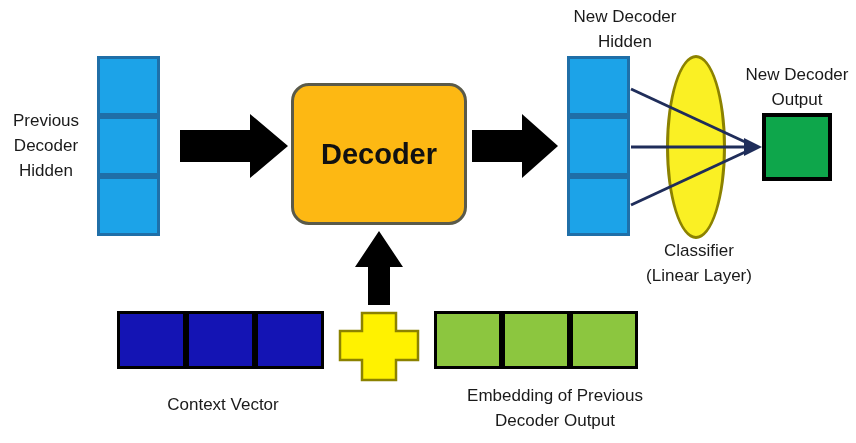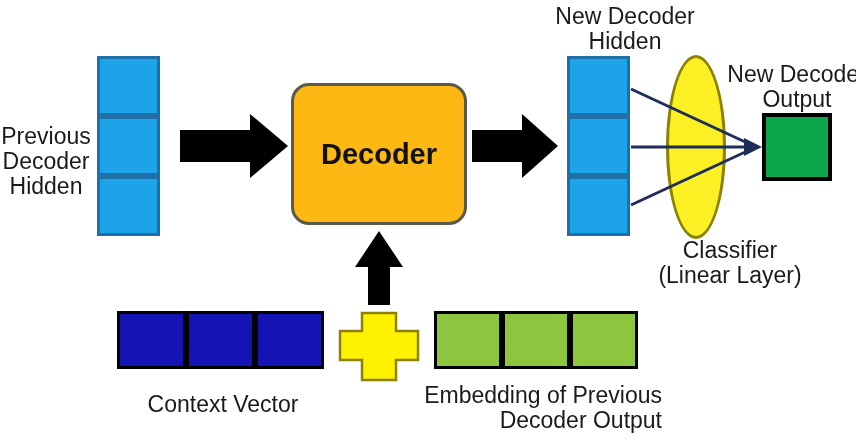--- a/index.html
+++ b/index.html
@@ -11,21 +11,21 @@
     position: relative;
     width: 856px;
     height: 443px;
     background: #ffffff;
     font-family: "Liberation Sans", sans-serif;
     overflow: hidden;
   }
   .label {
     position: absolute;
     color: #1a1a1a;
-    font-size: 23px;
+    font-size: 17px;
     line-height: 25px;
     text-align: center;
     white-space: pre-line;
     font-family: "Liberation Sans", sans-serif;
   }
   
   .cell {
     position: absolute;
     box-sizing: border-box;
   }
@@ -95,36 +95,36 @@
   }
   svg.over  { z-index: 3; }
   .z2 { z-index: 2; }
   .z4 { z-index: 4; }
 </style>
 </head>
 <body>
 
 <div id="diagram">
 
-  <div class="label" style="left:0px; top:124px; width:92px;">Previous
+  <div class="label" style="left:0px; top:108px; width:92px;">Previous
 Decoder
 Hidden</div>
 
   <div class="label" style="left:530px; top:4px; width:190px;">New Decoder
 Hidden</div>
 
   <div class="label" style="left:722px; top:62px; width:150px;">New Decoder
 Output</div>
 
-  <div class="label" style="left:640px; top:238px; width:180px;">Classifier
+  <div class="label" style="left:609px; top:238px; width:180px;">Classifier
 (Linear Layer)</div>
 
   <div class="label" style="left:133px; top:392px; width:180px;">Context Vector</div>
 
-  <div class="label" style="left:416px; top:383px; width:246px;text-align:right;">Embedding of Previous
+  <div class="label" style="left:432px; top:383px; width:246px;">Embedding of Previous
 Decoder Output</div>
 
   <div class="z2">
     <div class="cell cell-hidden" style="left:97px; top:56px;  width:63px; height:60px;"></div>
     <div class="cell cell-hidden" style="left:97px; top:116px; width:63px; height:60px;"></div>
     <div class="cell cell-hidden" style="left:97px; top:176px; width:63px; height:60px;"></div>
   </div>
 
   <div class="z2">
     <div class="cell cell-hidden" style="left:567px; top:56px;  width:63px; height:60px;"></div>

